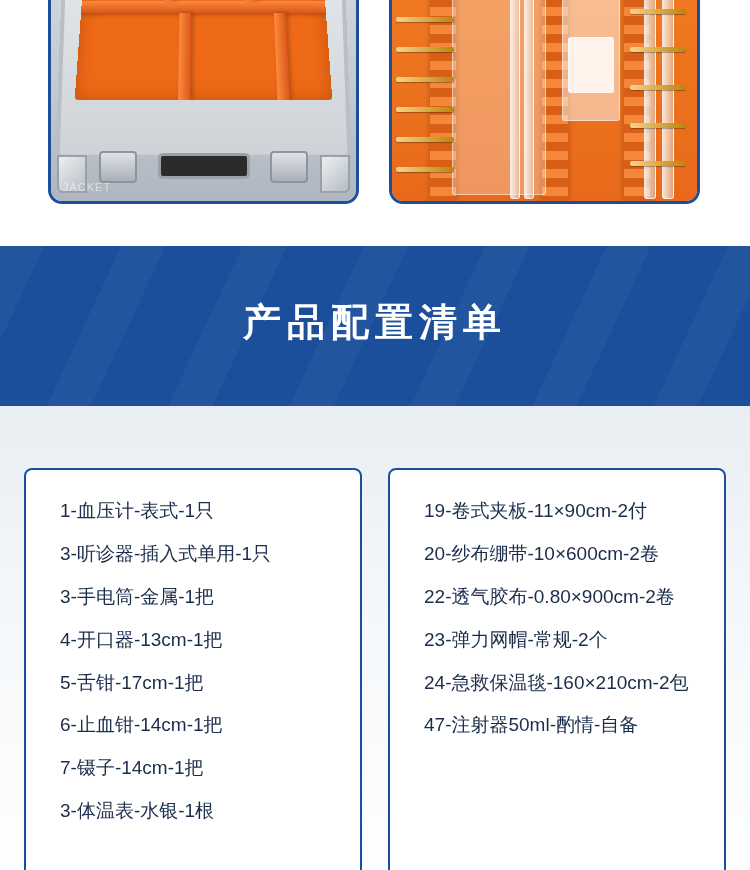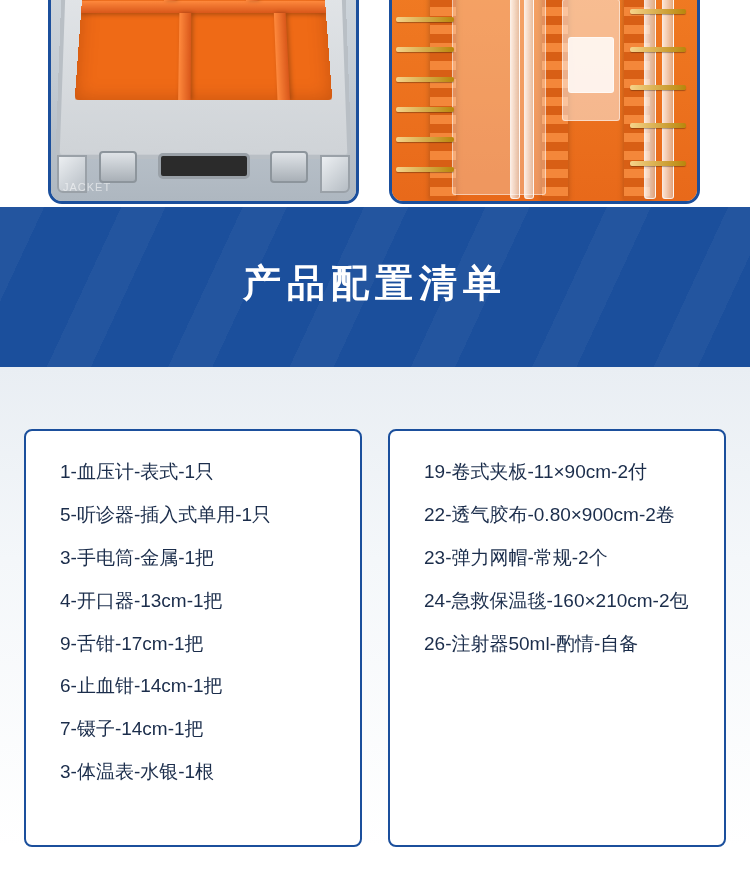--- a/index.html
+++ b/index.html
@@ -17,21 +17,21 @@
     position: relative;
     width: 750px;
     height: 870px;
     overflow: hidden;
   }
 
   
   .photo-strip {
     position: relative;
     width: 750px;
-    height: 207px;
+    height: 246px;
     background: #ffffff;
     box-sizing: border-box;
     padding: 0 48px;
     display: flex;
     gap: 30px;
     align-items: flex-start;
   }
   .photo-card {
     position: relative;
     width: 305px;
@@ -292,32 +292,33 @@
   </div>
 
   <div class="banner">
     <div class="banner-title">产品配置清单</div>
   </div>
 
   <div class="list-area">
 
     <div class="list-col">
       <div class="list-item">1-血压计-表式-1只</div>
-      <div class="list-item">5-听诊器-插入式单用-1只</div>
+      <div class="list-item">3-听诊器-插入式单用-1只</div>
       <div class="list-item">3-手电筒-金属-1把</div>
       <div class="list-item">4-开口器-13cm-1把</div>
-      <div class="list-item">9-舌钳-17cm-1把</div>
+      <div class="list-item">5-舌钳-17cm-1把</div>
       <div class="list-item">6-止血钳-14cm-1把</div>
       <div class="list-item">7-镊子-14cm-1把</div>
       <div class="list-item">3-体温表-水银-1根</div>
     </div>
 
     <div class="list-col">
       <div class="list-item">19-卷式夹板-11×90cm-2付</div>
+      <div class="list-item">20-纱布绷带-10×600cm-2卷</div>
       <div class="list-item">22-透气胶布-0.80×900cm-2卷</div>
       <div class="list-item">23-弹力网帽-常规-2个</div>
       <div class="list-item">24-急救保温毯-160×210cm-2包</div>
-      <div class="list-item">26-注射器50ml-酌情-自备</div>
+      <div class="list-item">47-注射器50ml-酌情-自备</div>
     </div>
 
   </div>
 
 </div>
 
 </body></html>

